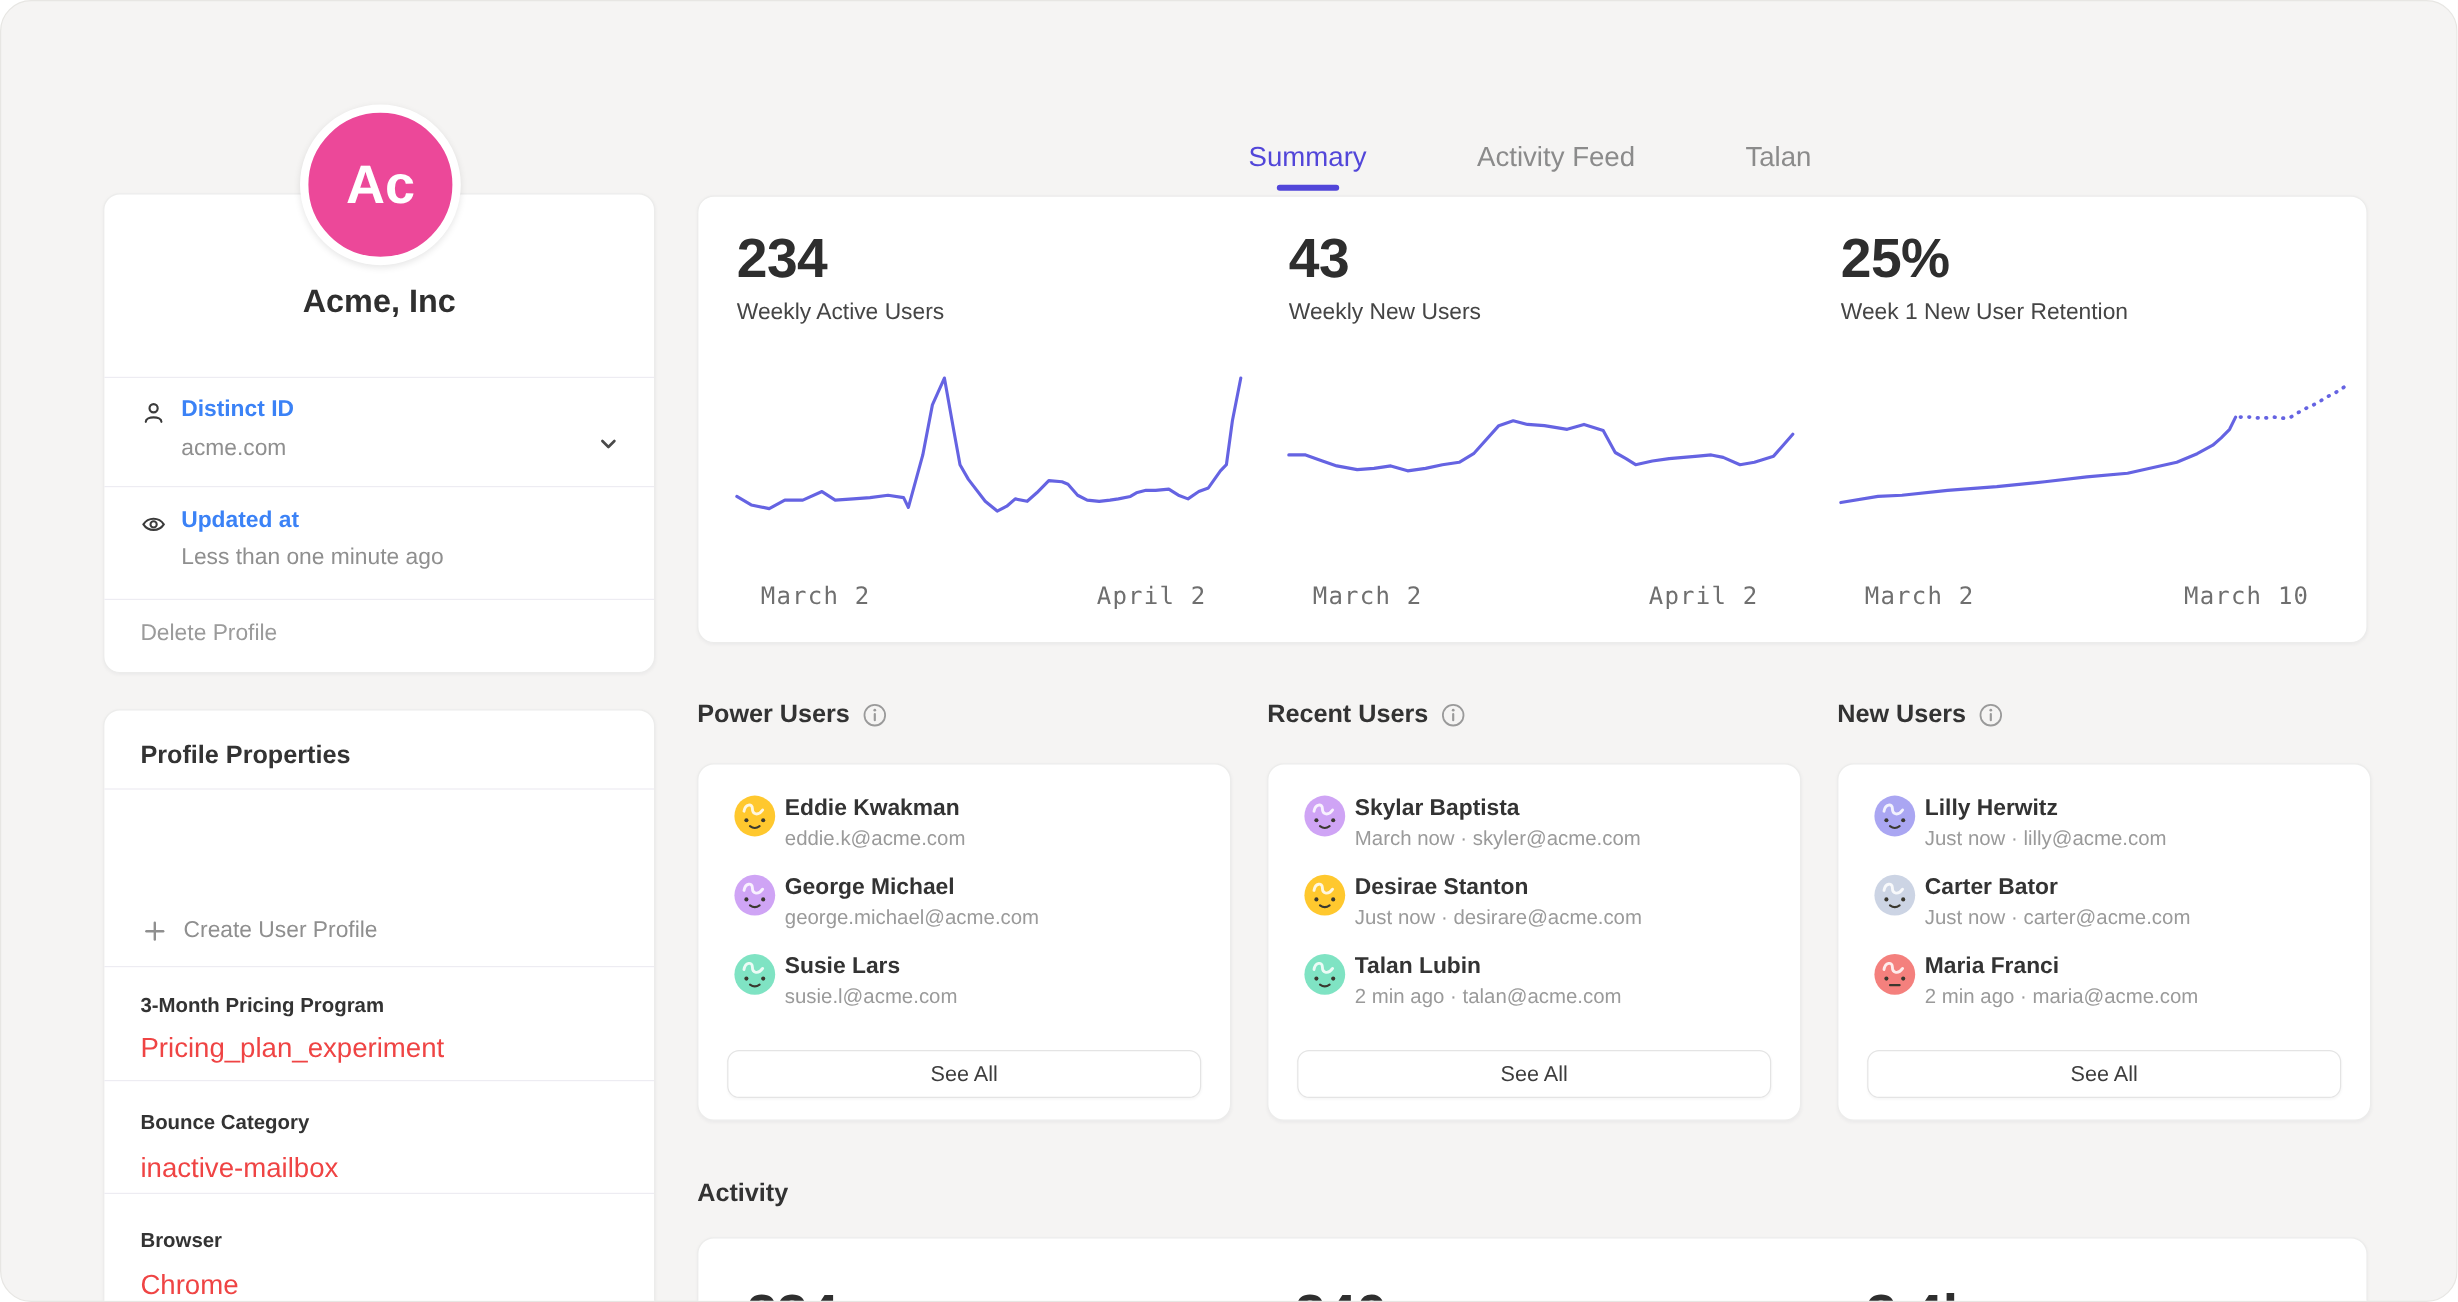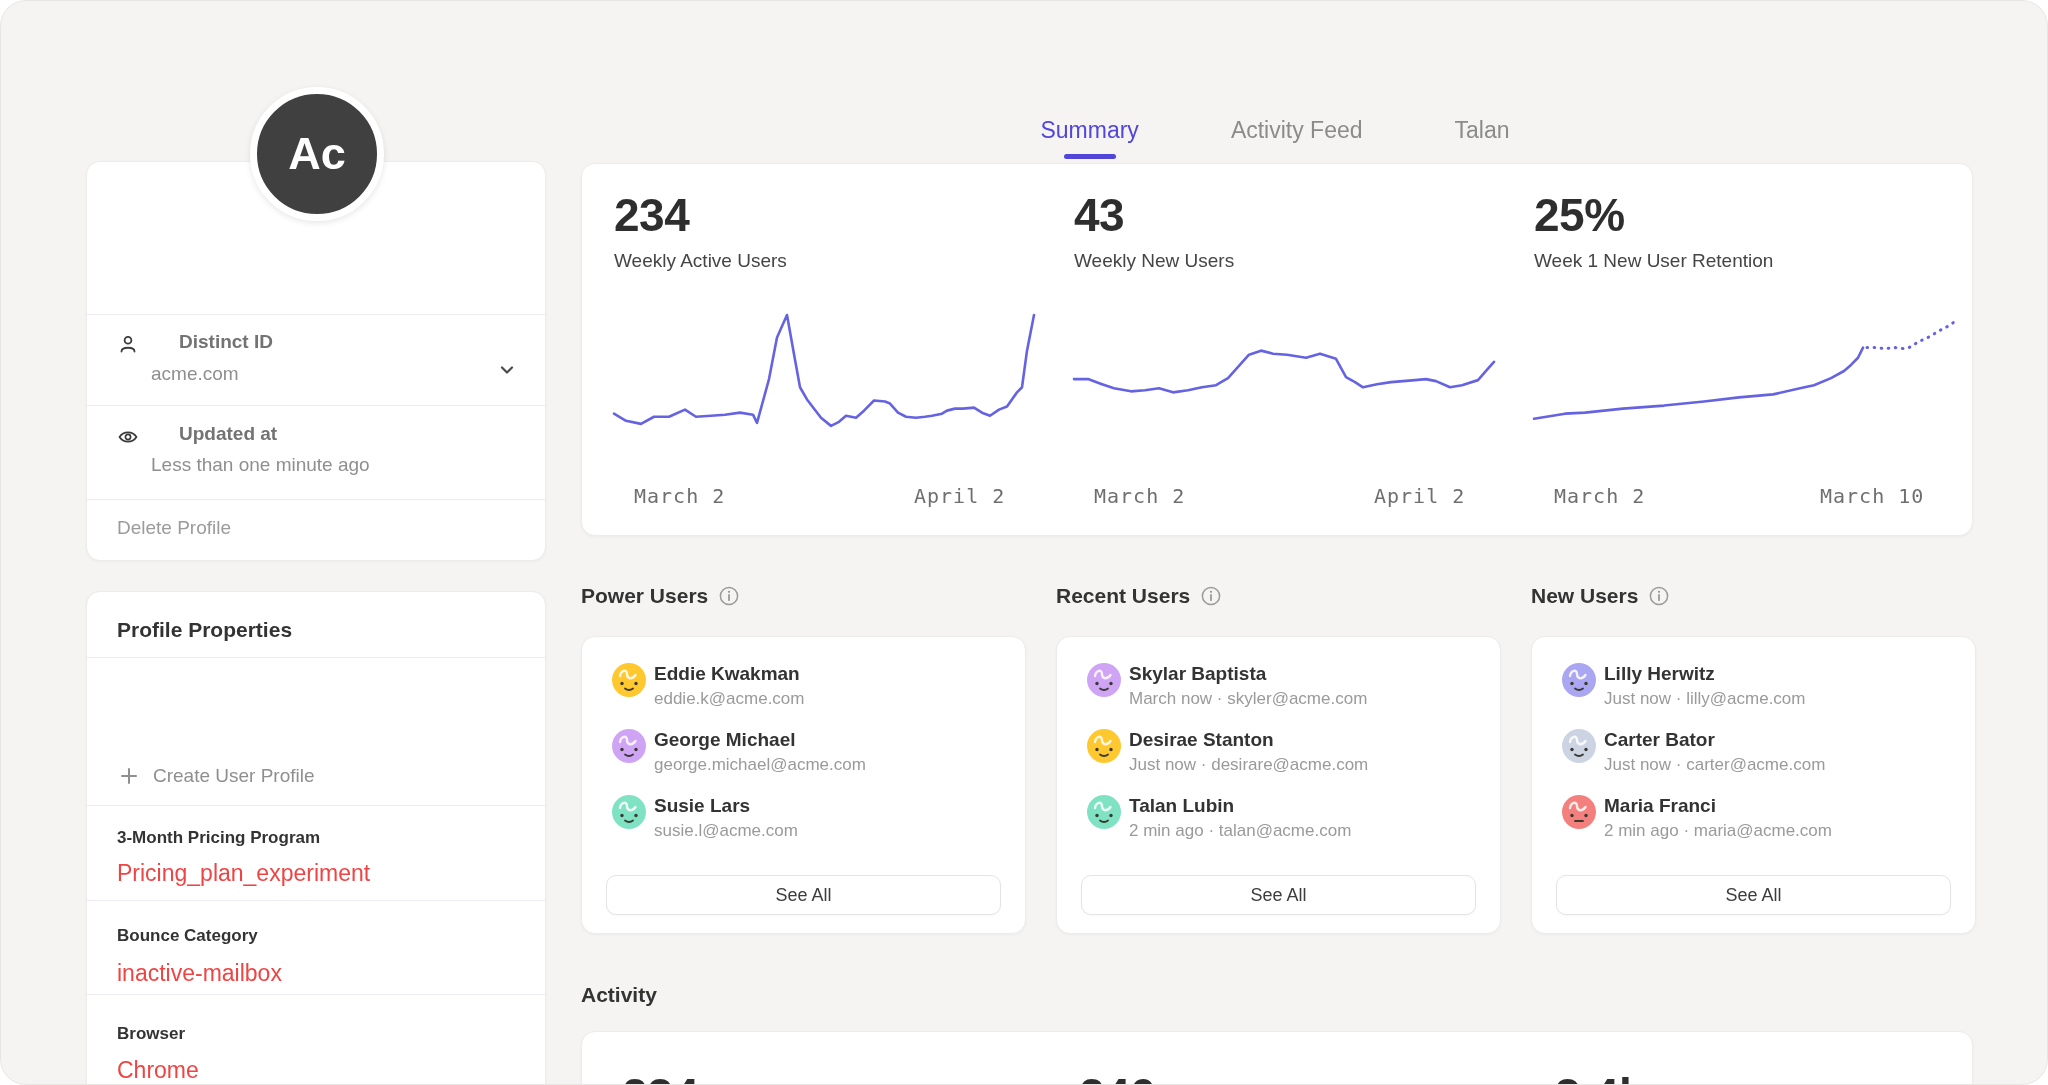--- a/index.html
+++ b/index.html
@@ -16,21 +16,21 @@
   .avatar{position:absolute;left:249px;top:86px;width:120px;height:120px;border-radius:50%;
           border:7px solid #fff;box-shadow:0 2px 6px rgba(0,0,0,.10);z-index:5;
           display:flex;align-items:center;justify-content:center;}
   .avatar-txt{color:#fff;font-size:45px;font-weight:700;letter-spacing:0;}
   .profile-card{left:85px;top:160px;width:460px;height:400px;}
   .company{position:absolute;top:74px;left:0;right:0;margin:0;text-align:center;
            font-size:27px;font-weight:700;color:#2f2f2f;}
   .dv1{top:152px}.dv2{top:243px}.dv3{top:337px}
   .f-icon{position:absolute;left:30px;width:22px;height:22px;}
   .i1{top:171px}.i2{top:264px}
-  .f-label{position:absolute;left:64px;font-size:19px;font-weight:700;color:#737373;margin-left:28px;}
+  .f-label{position:absolute;left:64px;font-size:19px;font-weight:700;color:#3b82f6;}
   .l1{top:169px}.l2{top:261px}
   .f-value{position:absolute;left:64px;font-size:19px;color:#8f8f8f;}
   .v1{top:201px}.v2{top:292px}
   .chevron{position:absolute;right:28px;top:198px;width:20px;height:20px;cursor:pointer;}
   .delete{position:absolute;left:30px;top:355px;font-size:19px;color:#9b9b9b;cursor:pointer;}
 
   .props-card{left:85px;top:590px;width:460px;height:620px;}
   .props-title{position:absolute;top:26px;left:30px;margin:0;font-size:21px;font-weight:700;color:#333;}
   .dvp0{top:65px}.dvp1{top:213px}.dvp2{top:308px}.dvp3{top:402px}
   .search{position:absolute;left:30px;right:30px;top:88px;height:58px;background:#f0efee;
@@ -91,25 +91,26 @@
 
   svg.face{display:block;width:100%;height:100%;}
   polyline.ln{fill:none;stroke-width:2.6;stroke-linejoin:round;stroke-linecap:round;}
   polyline.ln.dotted{stroke-dasharray:.6 6.5;stroke-width:3;}
 </style>
 </head>
 <body>
 
 <div class="screen">
 
-  <div class="avatar" style="background-color: #404040;">
+  <div class="avatar" style="background-color: #ec4899;">
     <span class="avatar-txt">Ac</span>
   </div>
 
   <section class="card profile-card">
+    <h1 class="company">Acme, Inc</h1>
     <div class="divider dv1"></div>
 
     <span class="f-icon i1">
       <svg viewBox="0 0 22 22" fill="none" stroke="#3b3b3b" stroke-width="1.8" stroke-linecap="round">
         <circle cx="11" cy="7.2" r="3.4"></circle>
           <path d="M4.5,18.5 C4.5,13.5 17.5,13.5 17.5,18.5"></path>
       </svg>
     </span>
     <span class="f-label l1">Distinct ID</span>
     <span class="f-value v1">acme.com</span>

